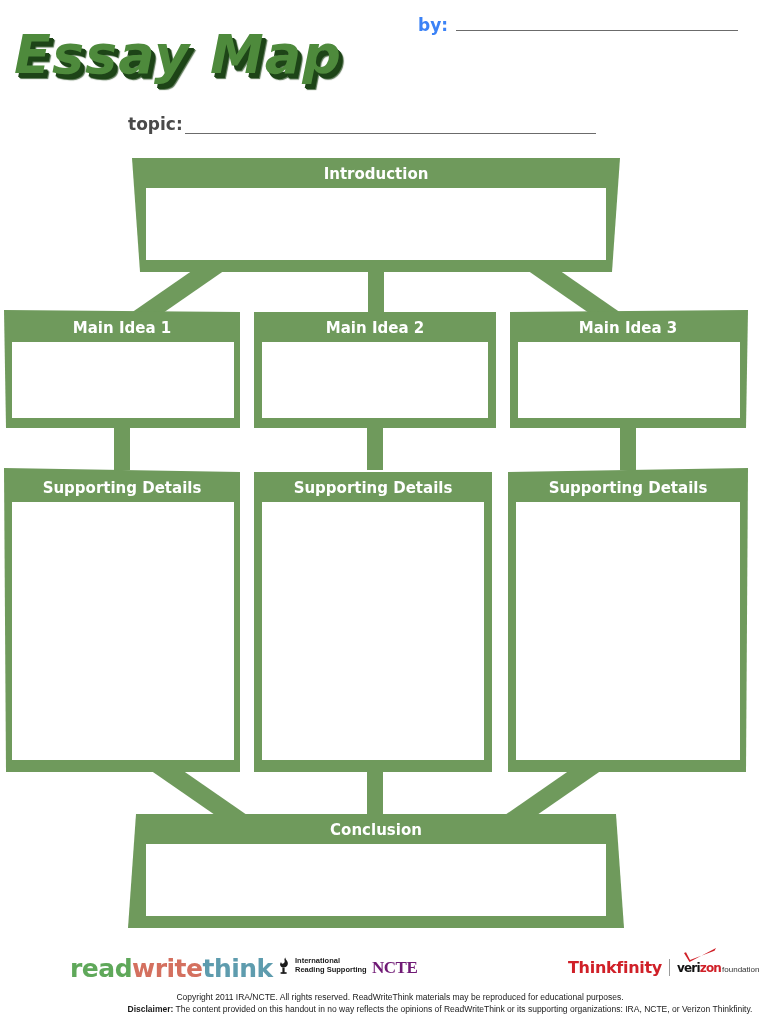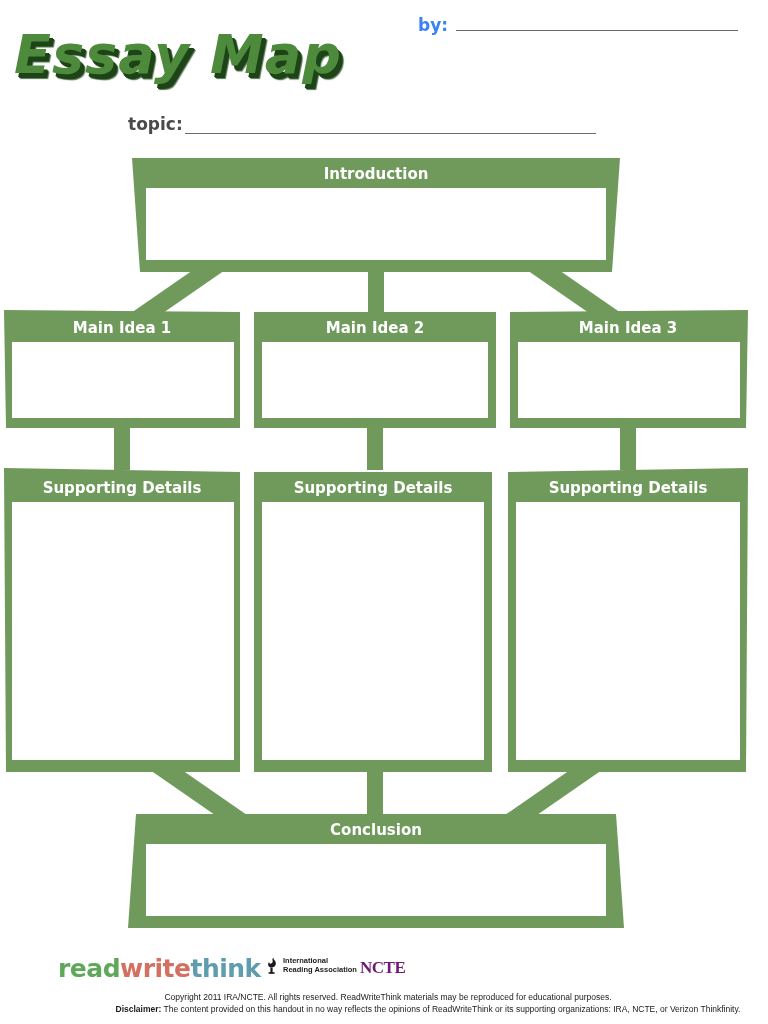--- a/index.html
+++ b/index.html
@@ -103,21 +103,21 @@
     font-size: 15px;
     font-weight: bold;
     fill: #ffffff;
     text-anchor: middle;
     dominant-baseline: middle;
   }
 
   
   #footer {
     position: absolute;
-    left: 4px;
+    left: 16px;
     top: 946px;
     width: 628px;
     height: 78px;
   }
   #logo-row {
     position: relative;
     height: 40px;
   }
   #rwt-logo {
     position: absolute;
@@ -303,24 +303,38 @@
     <div id="ira-logo">
       <span id="ira-mark">
         <svg width="13" height="17" viewBox="0 0 13 17">
           <path d="M7.5 0.5 C5 2.5 8 4 6 6 C4.5 7.4 3 6.6 3.2 5 C1.2 7 2 10 5 10.4 C8.4 10.8 10.6 8 9.6 5 C9 3 7 2.6 7.5 0.5 Z" fill="#1a1a1a"></path>
           <rect x="4.4" y="10.6" width="2.2" height="5.8" fill="#1a1a1a"></rect>
           <rect x="2.6" y="15.2" width="6" height="1.6" fill="#1a1a1a"></rect>
         </svg>
       </span>
       <span id="ira-text">
         <div>International</div>
-        <div>Reading Association</div>
+        <div>Reading Supporting</div>
       </span>
     </div>
 
     <div id="ncte-logo">NCTE</div>
 
+    <div id="thinkfinity-logo">
+      <span id="tf-word">Thinkfinity</span>
+      <span id="tf-divider"></span>
+      <span id="verizon-mark">
+        <span id="vz-check">
+          <svg width="34" height="15" viewBox="0 0 34 15">
+            <path d="M1 5 L6.5 14 L33 0 L31.5 2.8 L7 12 L3 4.2 Z" fill="#D02028"></path>
+          </svg>
+        </span>
+        <span id="vz-veri">veri</span>
+          <span id="vz-zon">zon</span>
+          <span id="vz-foundation">foundation</span>
+      </span>
+    </div>
   </div>
 
   <div id="copyright-line">Copyright 2011 IRA/NCTE. All rights reserved. ReadWriteThink materials may be reproduced for educational purposes.</div>
 
   <div id="disclaimer-line"><span id="disclaimer-label">Disclaimer:</span><span> The content provided on this handout in no way reflects the opinions of ReadWriteThink or its supporting organizations: IRA, NCTE, or Verizon Thinkfinity.</span></div>
 </div>
 
 </body></html>

